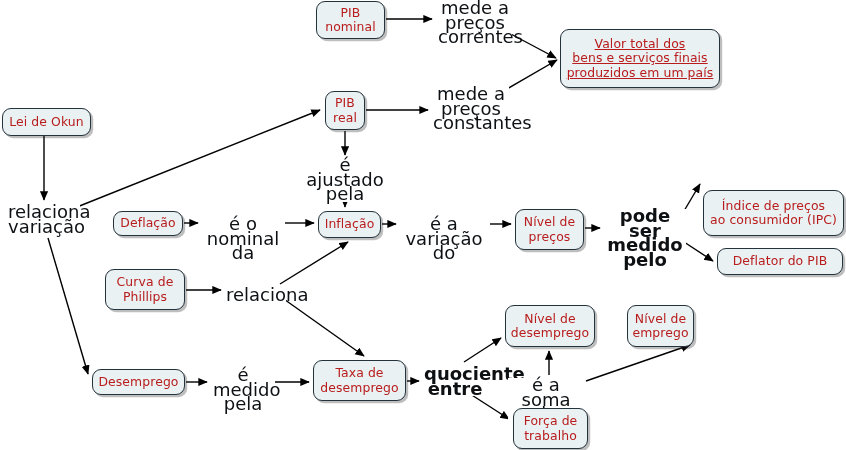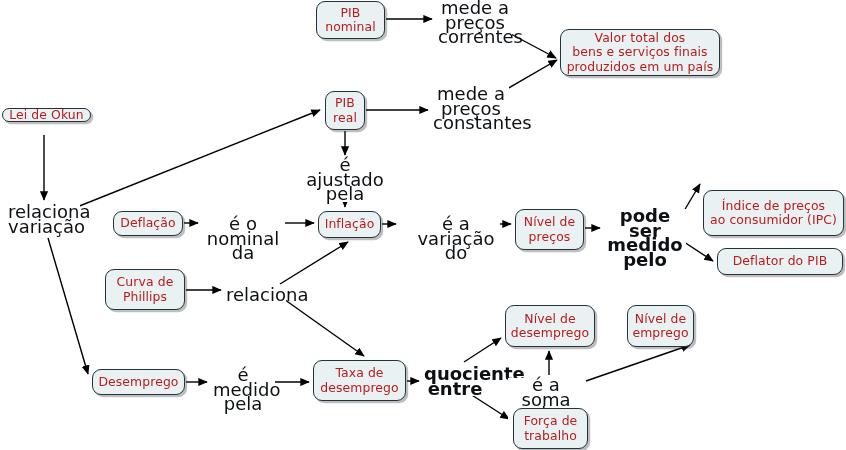--- a/index.html
+++ b/index.html
@@ -100,37 +100,37 @@
 preços
 correntes</div>
       <div class="linklabel" style="left: 433px; top: 87px; width: 76px;">mede a
 preços
 constantes</div>
       <div class="linklabel" style="left: 8px; top: 205px; width: 72px;">relaciona
 variação</div>
       <div class="linklabel" style="left: 305px; top: 158px; width: 80px;">é ajustado
 pela</div>
       <div class="linklabel" style="left: 203px; top: 217px; width: 80px;">é o nominal da</div>
-      <div class="linklabel" style="left: 400px; top: 217px; width: 88px; margin-left: 12px;">é a variação do</div>
+      <div class="linklabel" style="left: 400px; top: 217px; width: 88px;">é a variação do</div>
       <div class="linklabel" style="left: 604px; top: 209px; width: 82px; font-weight: bold;">pode ser
 medido pelo</div>
       <div class="linklabel" style="left: 226px; top: 288px; width: 60px;">relaciona</div>
       <div class="linklabel" style="left: 213px; top: 368px; width: 60px;">é medido
 pela</div>
       <div class="linklabel" style="left: 424px; top: 367px; width: 62px; font-weight: bold;">quociente
 entre</div>
       <div class="linklabel" style="left: 508px; top: 378px; width: 76px;">é a soma de</div>
     </div>
   <div id="nodes-layer">
       <div class="node" style="left: 316px; top: 1px; width: 69px; height: 38px;">PIB
 nominal</div>
-      <div class="node" style="left: 560px; top: 29px; width: 160px; height: 47px;">Valor total dos
+      <div class="node" style="left: 560px; top: 29px; width: 160px; height: 59px; text-decoration: underline;">Valor total dos
 bens e serviços finais
 produzidos em um país</div>
-      <div class="node" style="left: 2px; top: 108px; width: 89px; height: 14px; border-radius: 10px;">Lei de Okun</div>
+      <div class="node" style="left: 2px; top: 108px; width: 89px; height: 28px;">Lei de Okun</div>
       <div class="node" style="left: 325px; top: 91px; width: 40px; height: 39px;">PIB
 real</div>
       <div class="node" style="left: 113px; top: 211px; width: 70px; height: 25px;">Deflação</div>
       <div class="node" style="left: 318px; top: 211px; width: 63px; height: 27px;">Inflação</div>
       <div class="node" style="left: 515px; top: 209px; width: 69px; height: 41px;">Nível de
 preços</div>
       <div class="node" style="left: 703px; top: 161px; width: 141px; height: 46px; margin-top: 29px;">Índice de preços
 ao consumidor (IPC)</div>
       <div class="node" style="left: 717px; top: 248px; width: 126px; height: 27px;">Deflator do PIB</div>
       <div class="node" style="left: 105px; top: 269px; width: 80px; height: 41px;">Curva de

